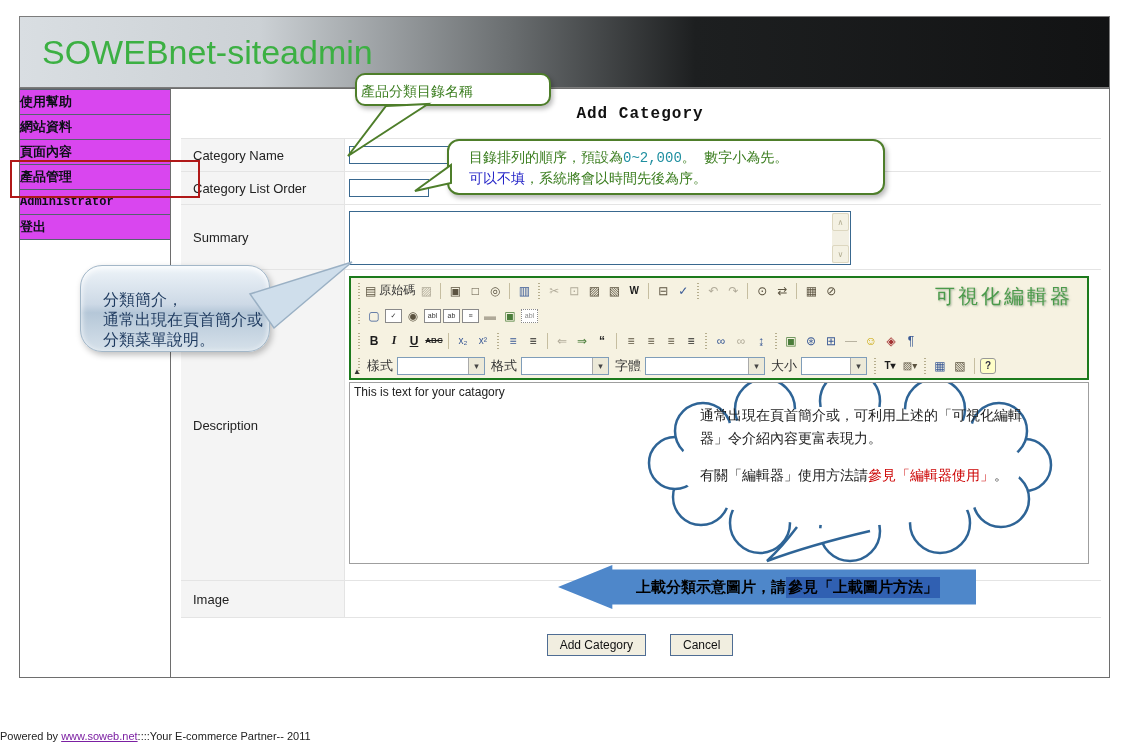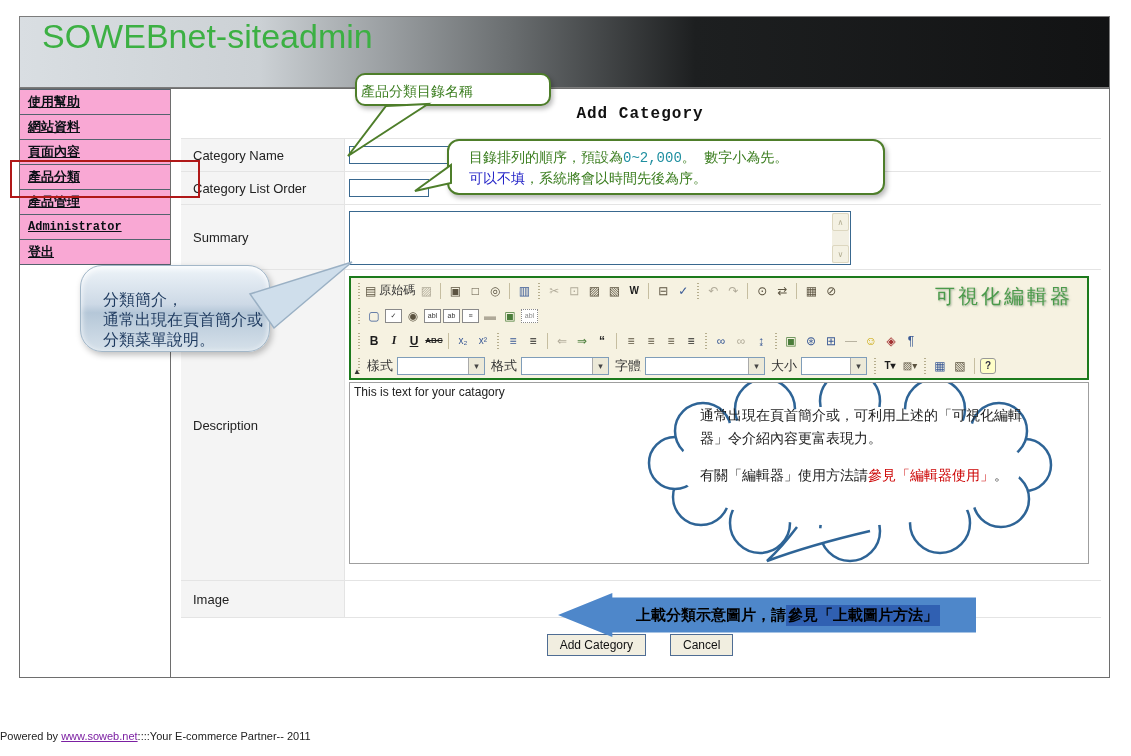--- a/index.html
+++ b/index.html
@@ -3,29 +3,29 @@
 <meta charset="utf-8">
 <style>
   html,body{margin:0;padding:0;background:#fff;}
   body{font-family:"Liberation Sans", sans-serif;}
   #page{position:relative;width:1131px;height:756px;background:#fff;overflow:hidden;}
 
   
   .header{position:absolute;left:19px;top:16px;width:1089px;height:70px;
     border:1px solid #7c7c7c;
     background:linear-gradient(90deg,#d9dee2 0%,#ccd1d5 22%,#6a6e70 45%,#1d1f20 62%,#121314 100%);
-    display:flex;}
+    display:flex;align-items:center;}
   .header h1{margin:0 0 0 22px;font-size:34px;font-weight:normal;color:#3cb043;letter-spacing:0px;}
 
   
   .layout{position:absolute;left:19px;top:88px;width:1091px;height:590px;display:flex;}
   .sidebar{width:151px;border:1px solid #6e6e6e;border-right:none;background:#fff;box-sizing:border-box;}
   .menu{border-top:1px solid #54636e;}
-  .menu-item{height:24px;line-height:24px;padding-left:8px;background:#f9a8d4;
-    border-bottom:1px solid #54636e;font-size:13px;font-weight:bold;color:#0b1016;cursor:pointer;text-decoration:underline;}
+  .menu-item{height:24px;line-height:24px;padding-left:0;background:#d946ef;
+    border-bottom:1px solid #54636e;font-size:13px;font-weight:bold;color:#0b1016;cursor:pointer;}
   .menu-item.mono{font-family:"Liberation Mono", monospace;font-size:12px;font-weight:bold;}
   .red-highlight{position:absolute;left:10px;top:160px;width:186px;height:34px;
     border:2px solid #b01818;z-index:4;pointer-events:none;}
 
   .main{flex:1;border:1px solid #6e6e6e;background:#fff;box-sizing:border-box;position:relative;}
   .page-title{margin-top:16px;text-align:center;font-family:"Liberation Mono", monospace;
     font-weight:bold;font-size:16px;color:#111;letter-spacing:1px;}
 
   
   .form-table{margin:15px 8px 0 10px;border-top:1px solid #e4e4e4;}
@@ -92,21 +92,21 @@
   .teal{color:#1f8fa0;} .indigo{color:#2525c8;}
   .blue-bubble{left:80px;top:265px;width:190px;height:87px;border-radius:22px;
     background:linear-gradient(180deg,#eef4f9 0%,#cdd9e6 45%,#b5c7d8 55%,#d6e1ea 100%);
     border:1px solid #a3b7c8;box-shadow:inset 0 2px 6px #fff, 2px 3px 6px rgba(0,0,0,.25);
     color:#1e3a5f;font-size:16px;line-height:20px;padding:24px 0 0 22px;box-sizing:border-box;}
   .cloud-text{left:700px;top:404px;width:330px;font-size:14px;color:#222;line-height:23px;z-index:6;}
   .cloud-red{color:#cc0000;}
   .arrow-callout{left:558px;top:565px;width:418px;height:44px;background:#4e87ca;
     clip-path:polygon(0% 50%,13% 0%,13% 10%,100% 10%,100% 90%,13% 90%,13% 100%);
     display:flex;align-items:center;padding-left:78px;box-sizing:border-box;
-    font-size:15px;font-weight:bold;color:#000;margin-top:28px;}
+    font-size:15px;font-weight:bold;color:#000;}
   .arrow-hl{background:#3060b2;padding:1px 2px;}
 
   
   .footer{position:absolute;left:0;top:730px;width:100%;text-align:left;font-size:11px;color:#222;}
   .footer .lnk{color:#7b1fa2;text-decoration:underline;cursor:pointer;}
 </style>
 </head>
 <body>
 
 <div id="page">
@@ -114,21 +114,20 @@
   <div class="header">
     <h1>SOWEBnet-siteadmin</h1>
   </div>
 
   <div class="layout">
     <div class="sidebar">
       <div class="menu">
         <div class="menu-item">使用幫助</div>
         <div class="menu-item">網站資料</div>
         <div class="menu-item">頁面內容</div>
-        <div class="menu-item">產品分類</div>
         <div class="menu-item">產品管理</div>
         <div class="menu-item mono">Administrator</div>
         <div class="menu-item">登出</div>
       </div>
     </div>
 
     <div class="main">
       <div class="page-title">Add Category</div>
 
       <div class="form-table">

